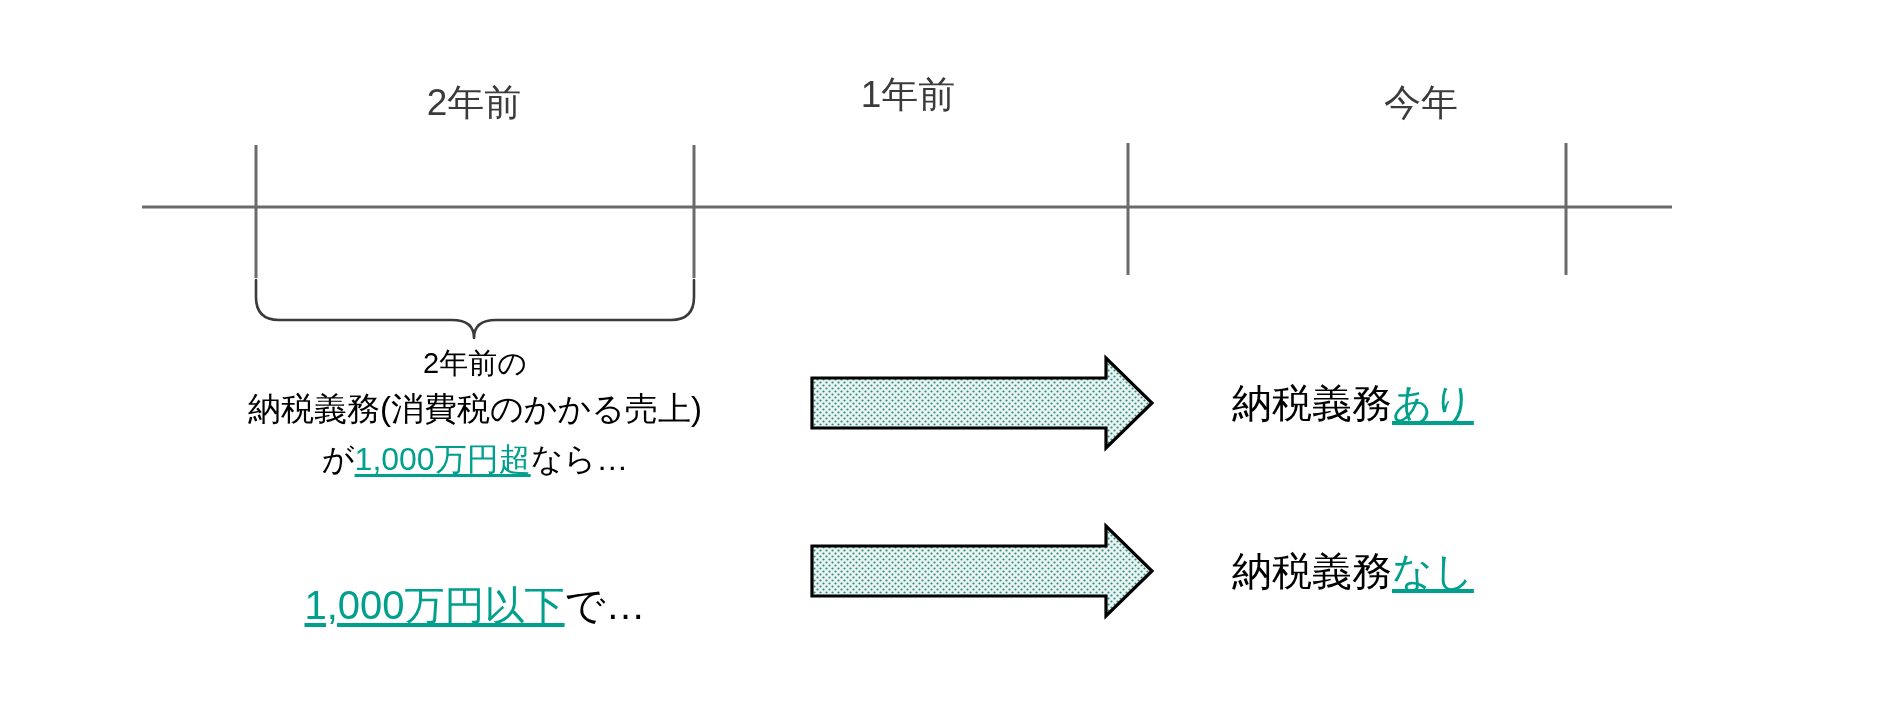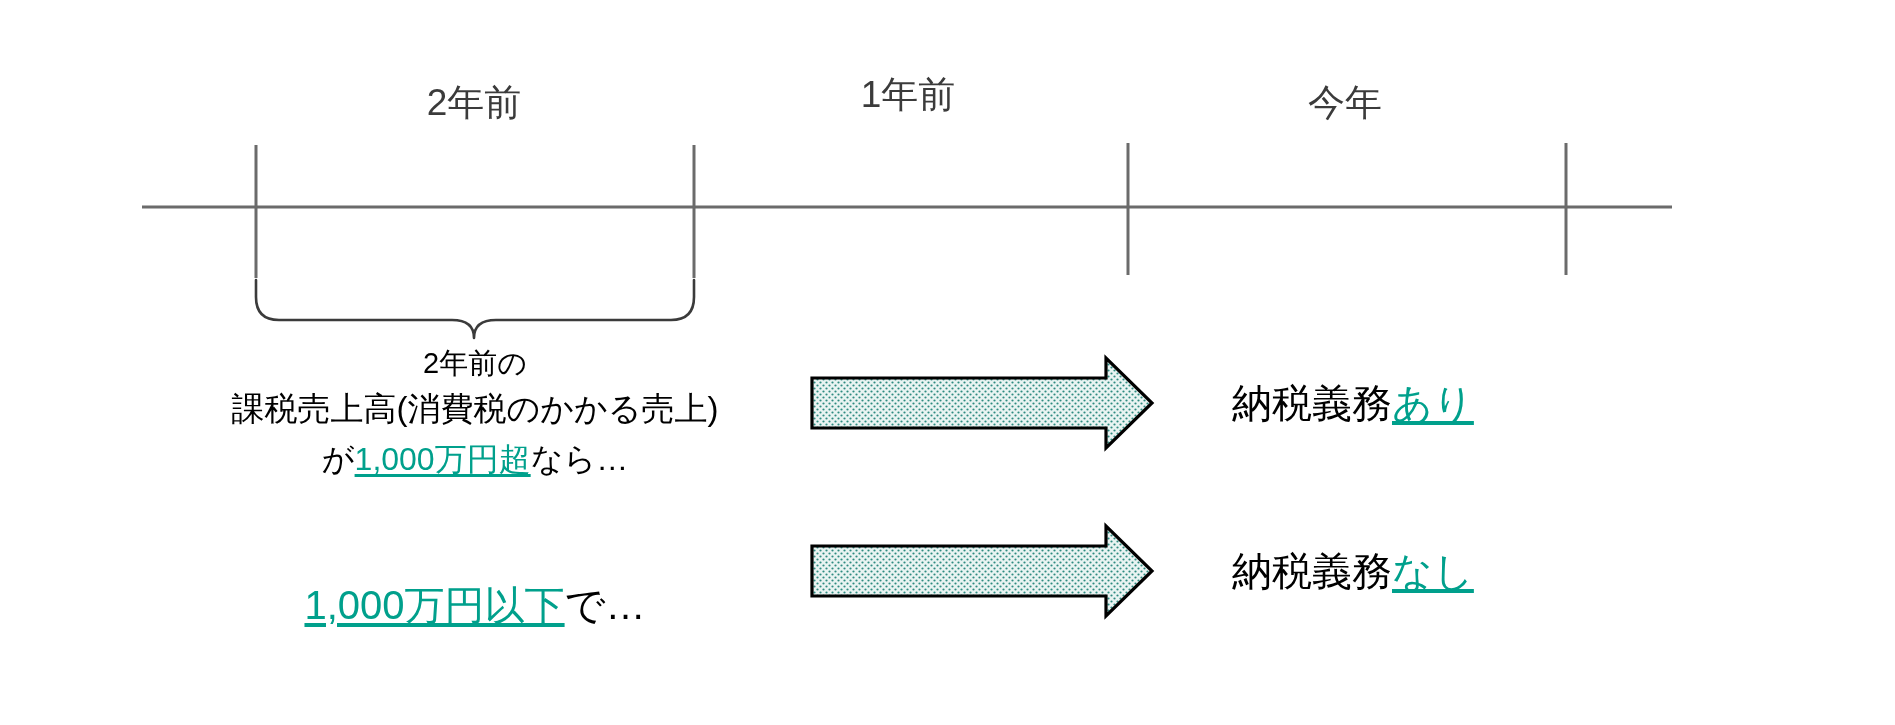--- a/index.html
+++ b/index.html
@@ -123,25 +123,25 @@
              L 1152,571
              L 1106,616
              L 1106,596
              L 812,596 Z" fill="url(#dots)" stroke="#000000" stroke-width="3.2" stroke-linejoin="miter"></path>
   </svg>
 
   <div class="period-label" style="left:474px; top:84px;">2年前</div>
 
   <div class="period-label" style="left:908px; top:76px;">1年前</div>
 
-  <div class="period-label" style="left:1345px; top:84px;">今年</div>
+  <div class="period-label" style="left:1421px; top:84px;">今年</div>
 
   <div class="caption-block" style="left:475px; top:340px; transform:translateX(-50%);">
     <div class="cap-line-1">2年前の</div>
-    <div class="cap-line-2">課税売上高(消費税のかかる売上)</div>
+    <div class="cap-line-2">納税義務(消費税のかかる売上)</div>
     <div class="cap-line-3">
       <span>が</span><span class="hl">1,000万円超</span><span>なら…</span>
     </div>
   </div>
 
   <div class="cap-line-4" style="left:475px; top:578px; transform:translateX(-50%);">
     <span class="hl">1,000万円以下</span><span>で…</span>
   </div>
 
   <div class="result-text" style="left:1232px; top:551px;">

